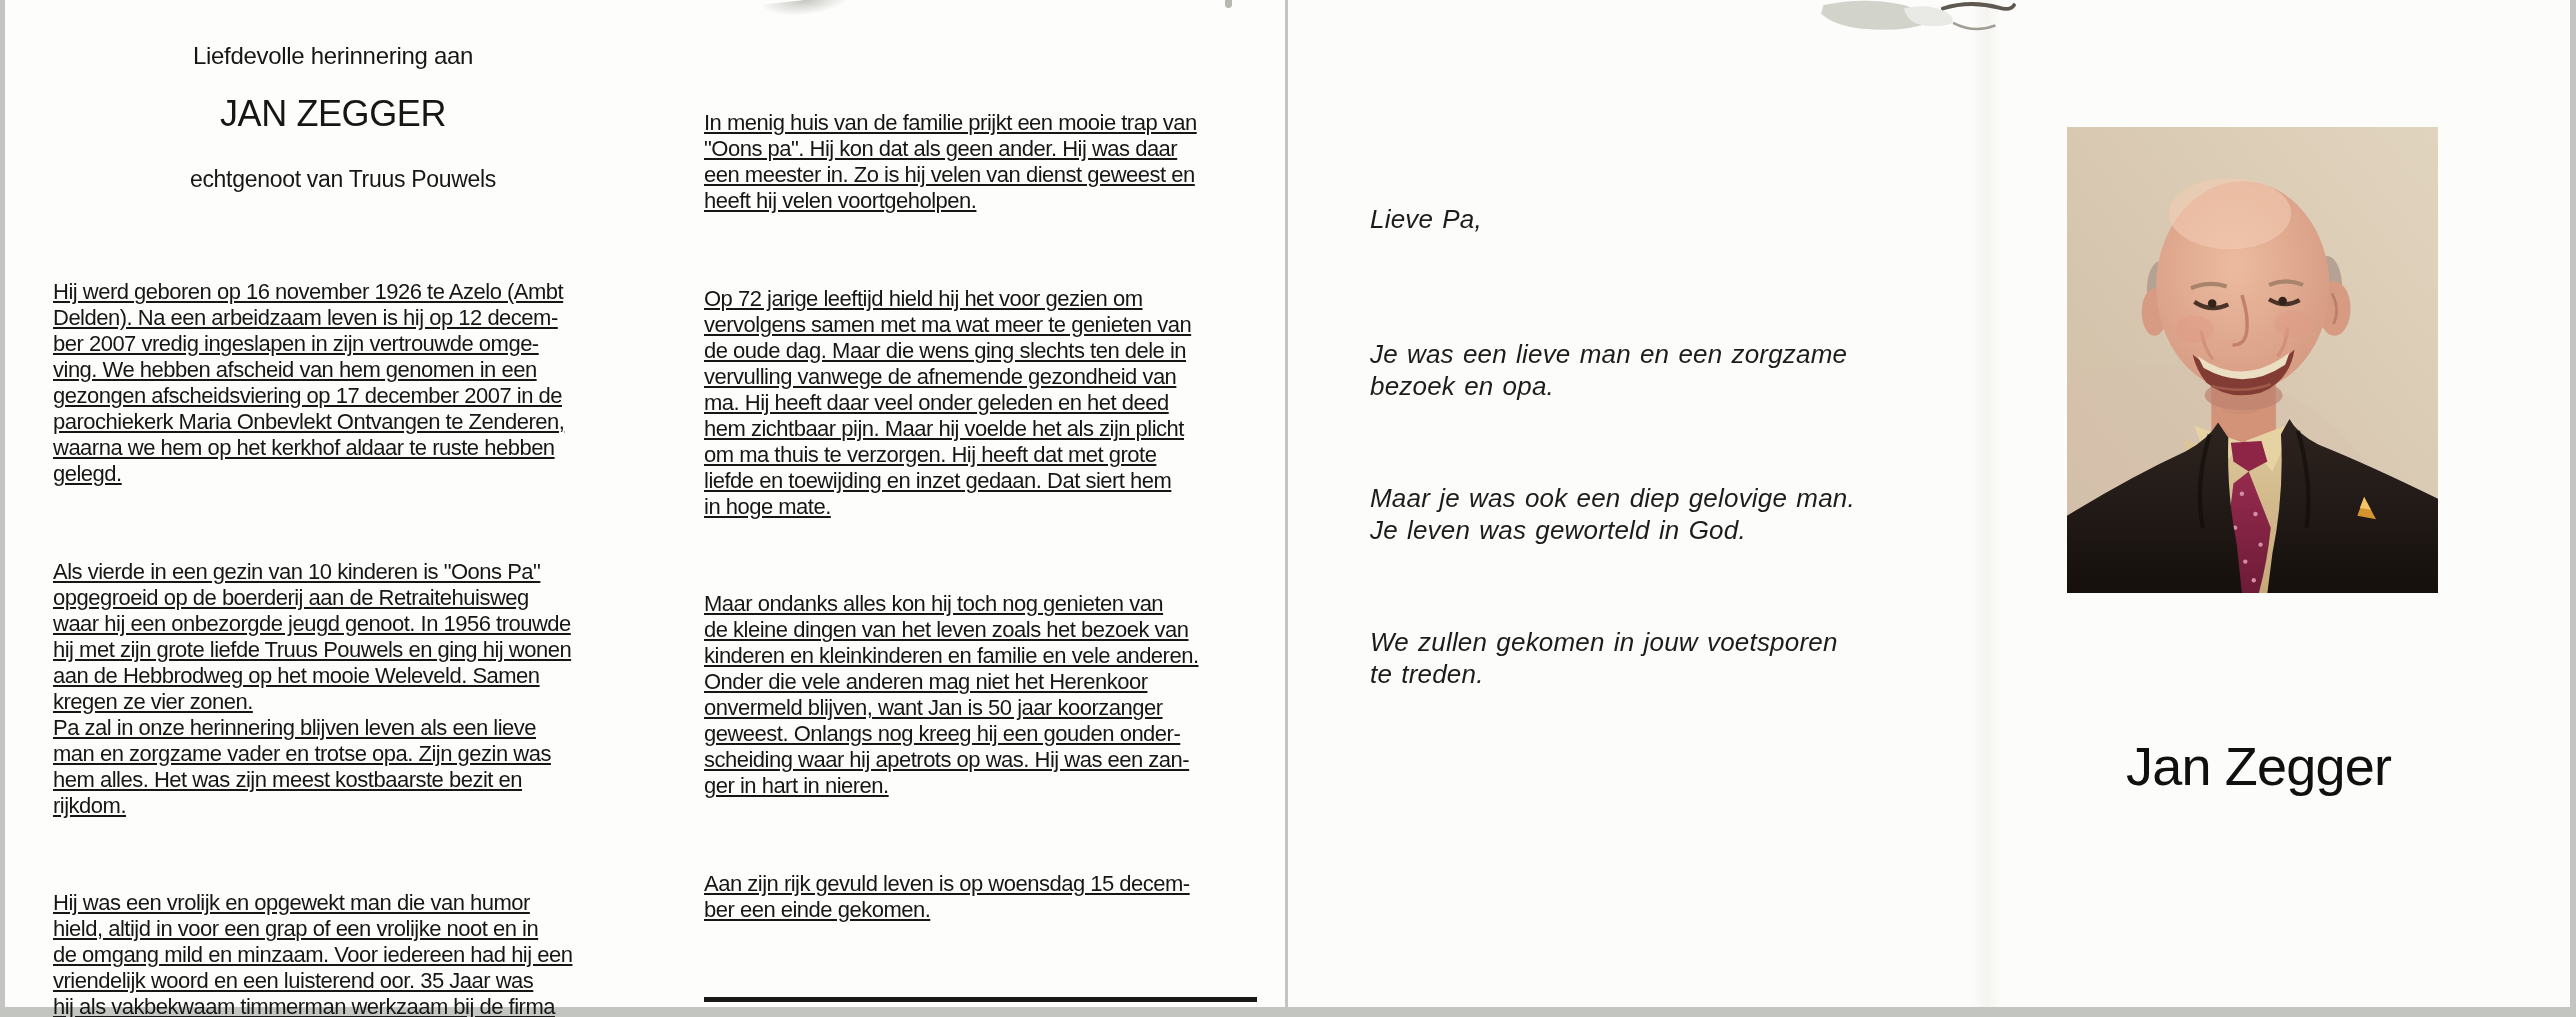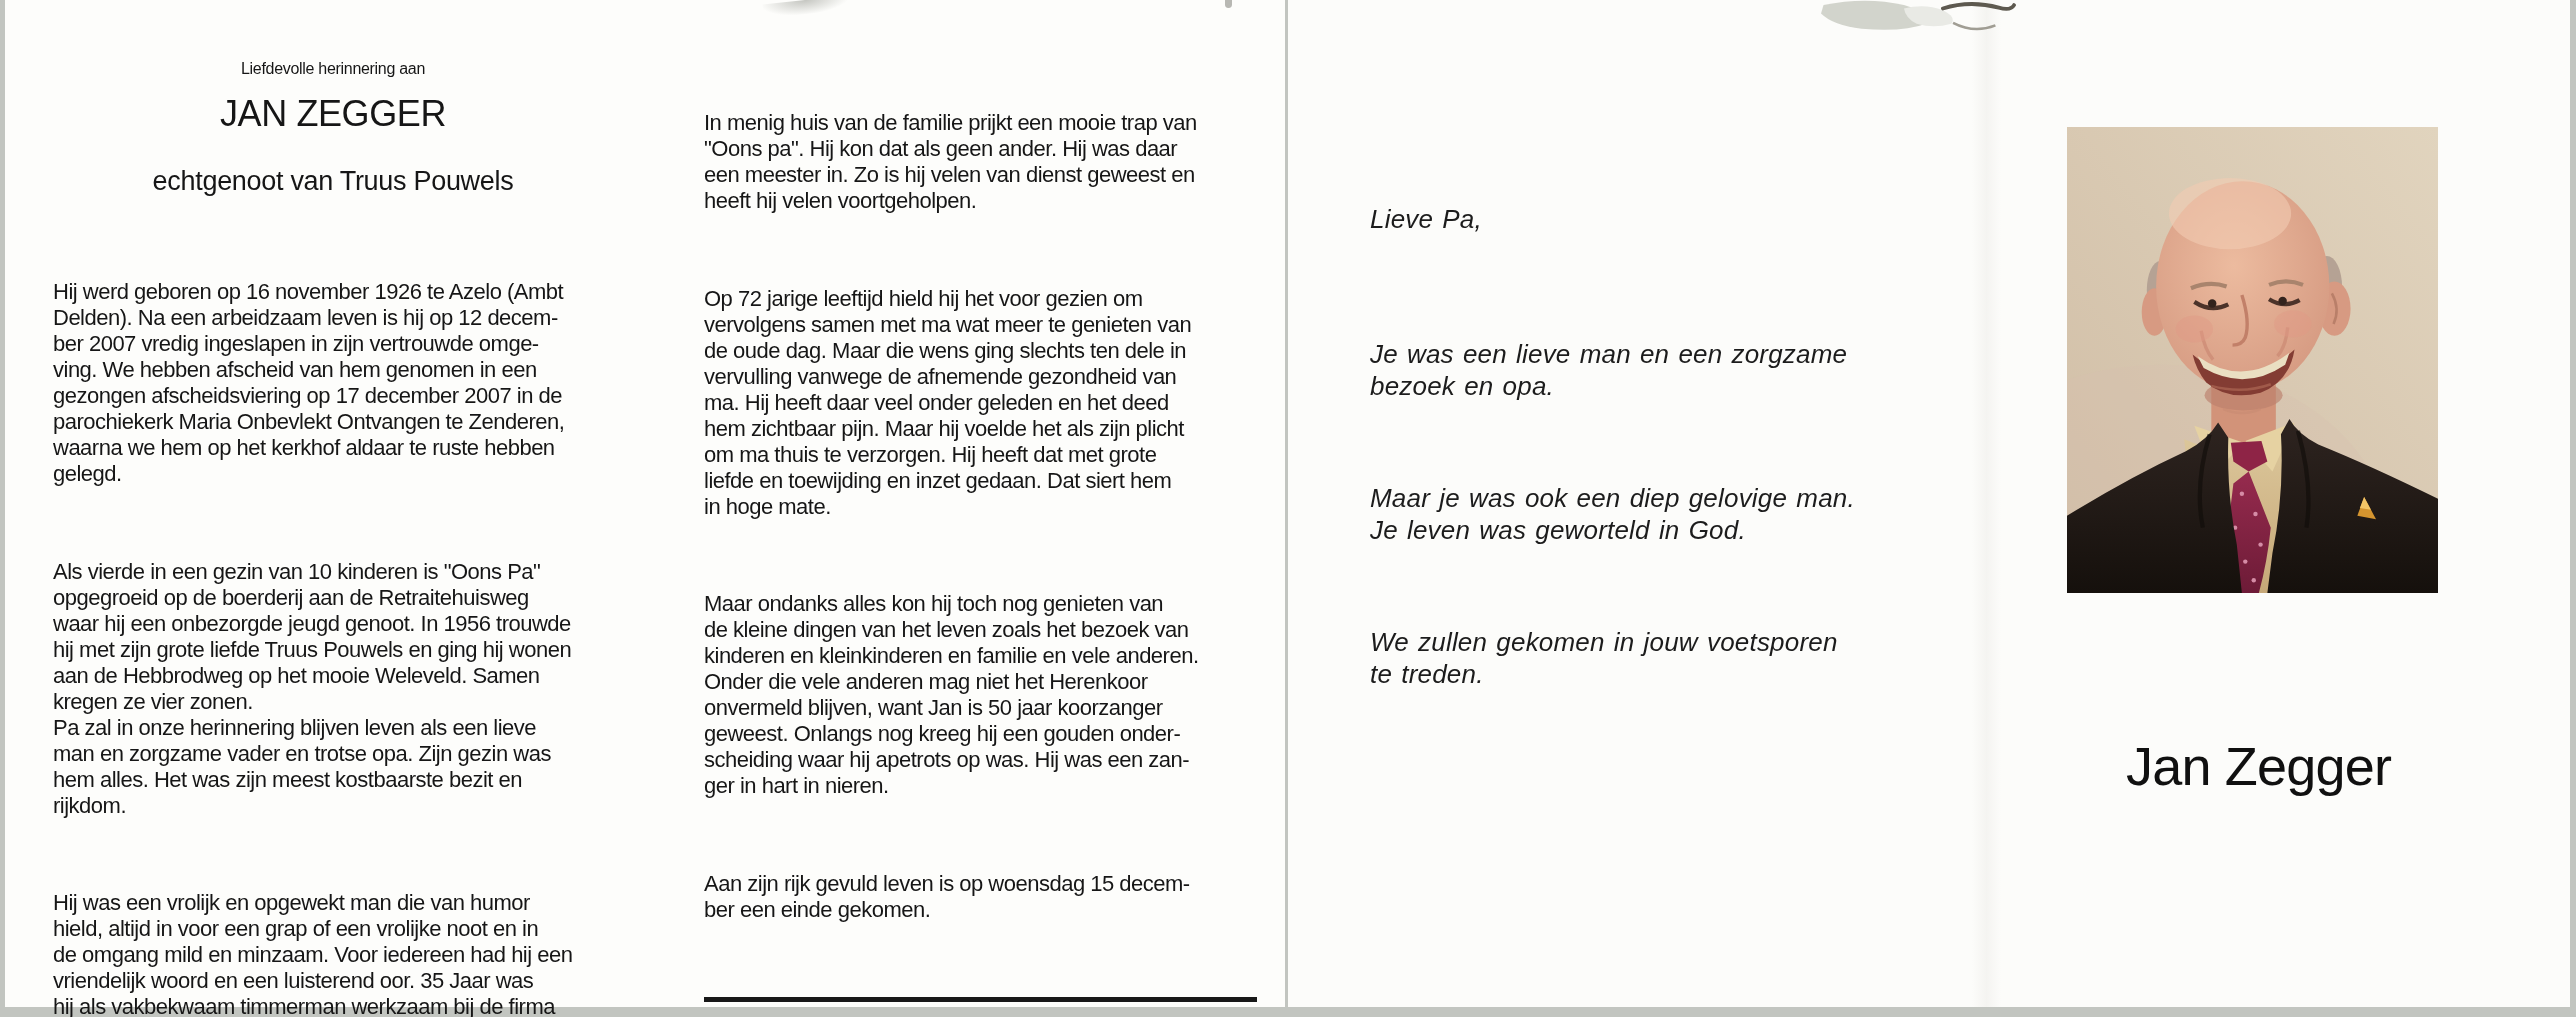--- a/index.html
+++ b/index.html
@@ -7,27 +7,27 @@
   .stage{
     position:relative;width:2576px;height:1018px;overflow:hidden;
     background:#c2c5c0;
     font-family:"Liberation Sans",sans-serif;color:#161616;
   }
   .card{position:absolute;top:0;height:1007px;}
   .card-left{left:5.1px;width:1280px;background:#fdfdfb;}
   .card-right{left:1288px;width:1282px;background:#fcfcfa;}
   .abs{position:absolute;}
   .centered{text-align:center;}
-  .heading-small{left:53px;top:60px;width:560px;font-size:16px;letter-spacing:-0.3px;}
+  .heading-small{left:53px;top:42px;width:560px;font-size:24px;letter-spacing:-0.3px;}
   .heading-name{left:53px;top:93px;width:560px;font-size:36px;letter-spacing:-0.4px;}
-  .heading-sub{left:53px;top:166px;width:560px;font-size:27px;letter-spacing:-0.3px;}
+  .heading-sub{left:63px;top:166px;width:560px;font-size:23px;letter-spacing:-0.3px;}
   .bodycol{white-space:pre;font-size:22px;line-height:26px;letter-spacing:-0.5px;}
   .col1{left:53px;top:227px;width:560px;}
   .col2{left:704px;top:58px;width:560px;}
-  .bodycol .para{margin:0 0 19.5px 0;}
+  .bodycol .para{margin:0 0 19.5px 0;text-decoration:underline;}
   .divider{height:4.2px;background:#181818;margin:3.4px 0 13.6px 0;width:553px;}
   .letter{left:1370px;top:139px;width:585px;font-style:italic;font-size:26px;
           line-height:32px;letter-spacing:0.2px;word-spacing:1.7px;white-space:pre;color:#1c1c1c;}
   .letter .salutation{margin:0 0 39px 0;}
   .letter .lpara{margin:0 0 16px 0;}
   .photo{left:2067px;top:127px;width:371px;height:466px;}
   .photo svg{display:block;width:100%;height:100%;}
   .big-title{left:2126px;top:735px;font-size:54px;letter-spacing:-0.8px;color:#101010;}
   .tear{left:1777px;top:0px;width:254px;height:68px;}
   .smudge{left:763px;top:0px;width:85px;height:13.6px;

